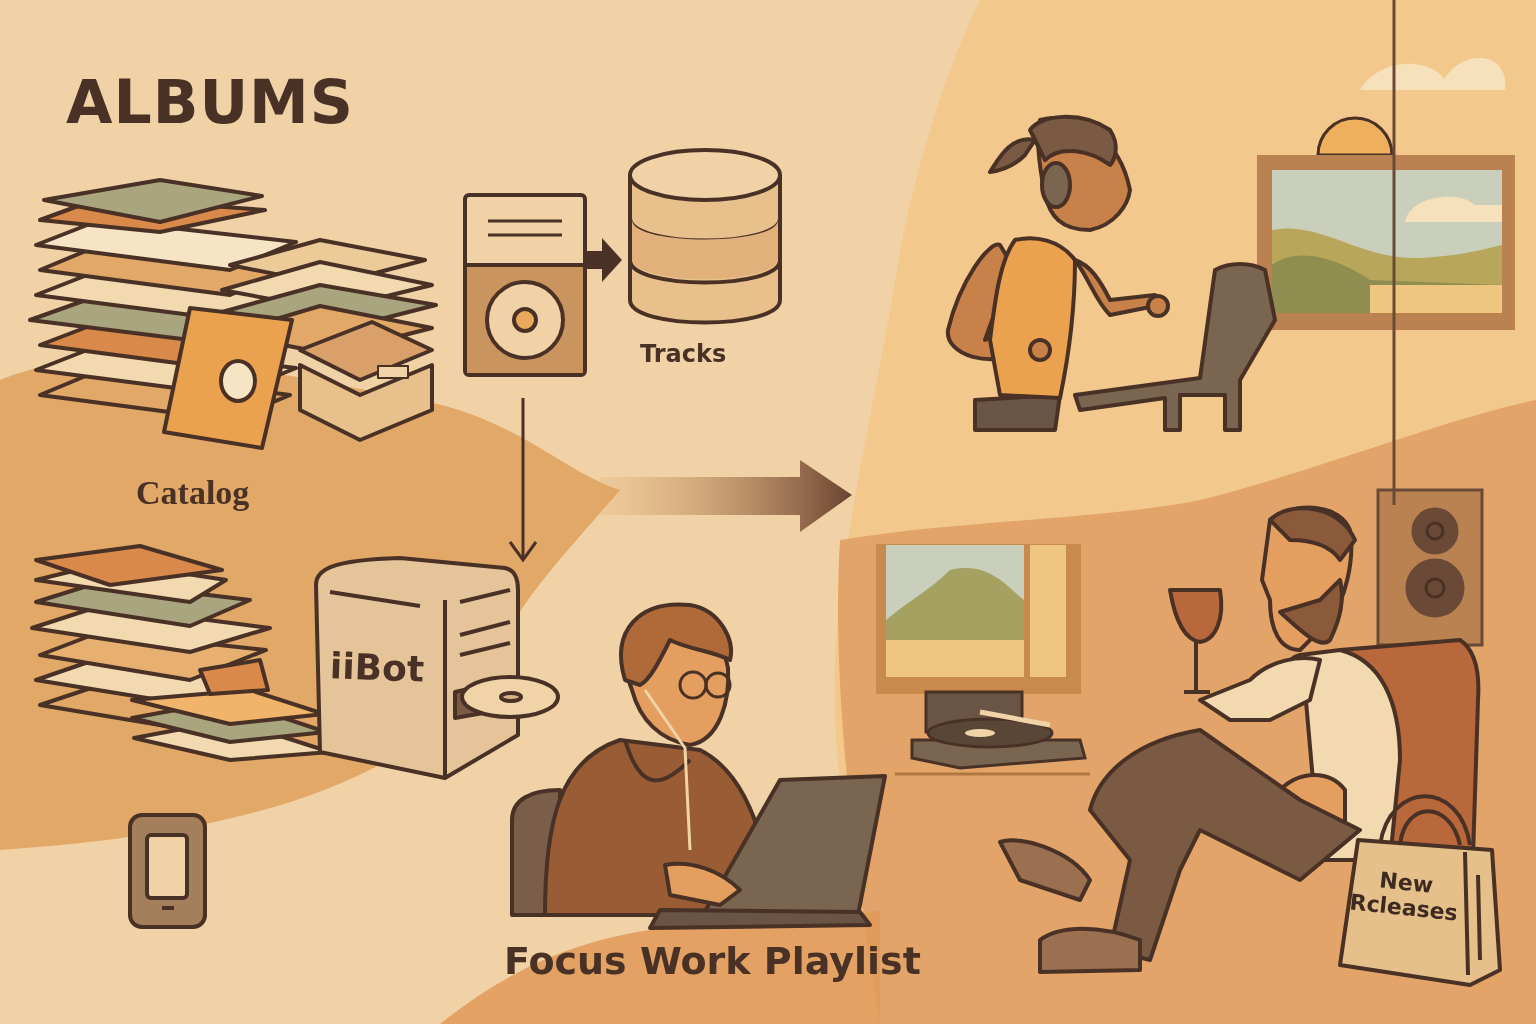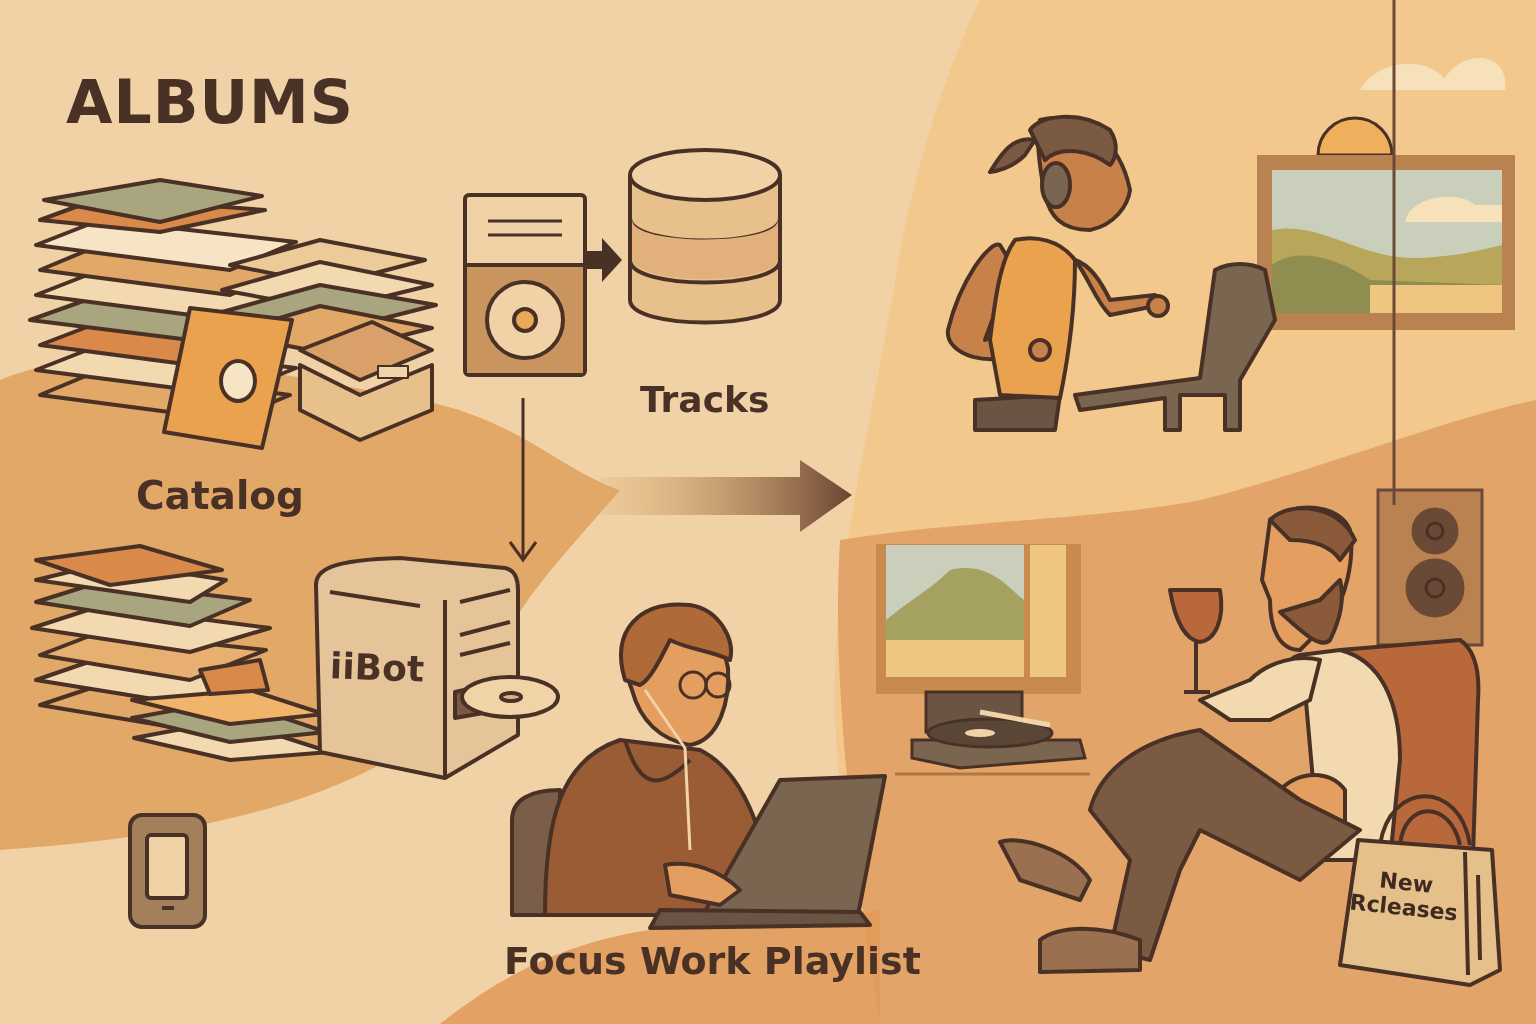--- a/index.html
+++ b/index.html
@@ -1,22 +1,22 @@
 <!DOCTYPE html>
 <html><head>
 <meta charset="utf-8">
 <style>
   html, body { margin:0; padding:0; }
   body { width:1536px; height:1024px; overflow:hidden; background:#f1d2a6; font-family:"DejaVu Sans", sans-serif; }
   #canvas { position:relative; width:1536px; height:1024px; }
   svg.bg { position:absolute; left:0; top:0; }
   .lbl { position:absolute; color:#4a3125; font-weight:bold; white-space:nowrap; line-height:1; font-family:"DejaVu Sans", sans-serif; }
   .title { left:66px; top:72px; font-size:60px; letter-spacing:1px; font-weight:900; }
-  .l-tracks { left:640px; top:342px; font-size:36px;margin-top:40px; }
-  .l-catalog { left:136px; top:476px; font-size:39px; }
+  .l-tracks { left:640px; top:342px; font-size:24px; }
+  .l-catalog { left:136px; top:476px; font-size:34px;font-family:Liberation Serif, serif; }
   .l-workout { left:926px; top:454px; font-size:36px; }
   .l-focus { left:484px; top:942px; font-size:38px;margin-left:20px; }
   .l-ibot { position:absolute; left:330px; top:650px; font-size:36px; font-weight:bold; color:#4a3125; transform:rotate(2deg); line-height:1; }
   .l-bag { position:absolute; left:1350px; top:870px; width:110px; text-align:center; font-size:22px; font-weight:bold; color:#3d2a20; line-height:1.15; transform:rotate(6deg); }
 </style>
 </head>
 <body>
 
 <div id="canvas">
 

